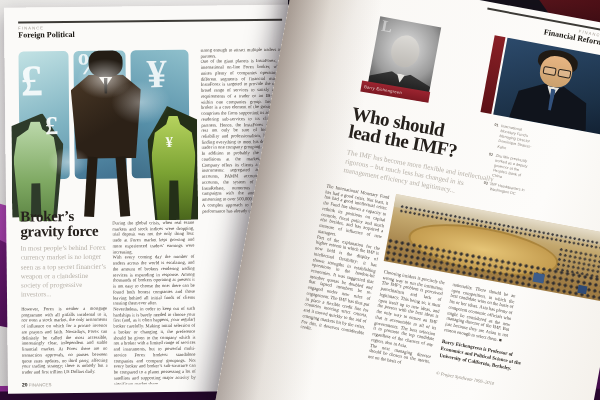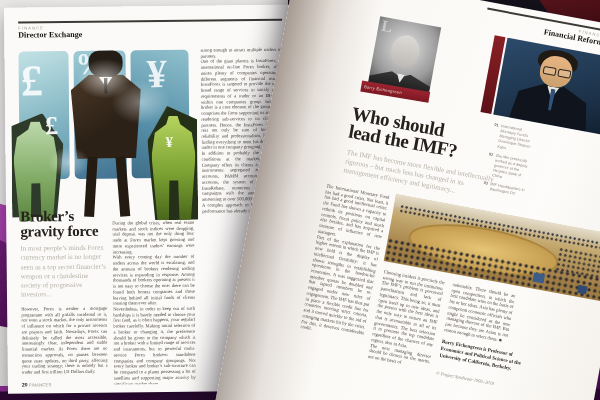--- a/index.html
+++ b/index.html
@@ -187,21 +187,21 @@
   </div>
 
   <div class="abs" id="flip-strip">
     <div class="abs" id="flip-rule"></div>
     <div class="abs" id="flip-title">Financial Reform</div>
   </div>
 
   <div class="abs" id="left-page">
     <div class="abs" id="lp-rule"></div>
     <div class="abs sans" id="lp-kicker">FINANCE</div>
-    <div class="abs" id="lp-section">Director Exchange</div>
+    <div class="abs" id="lp-section">Foreign Political</div>
 
     <div class="abs" id="illo">
       <div class="panel" id="panel-1"></div>
       <div class="panel" id="panel-2"></div>
       <div class="panel" id="panel-3"></div>
       <div class="glyph" id="glyph-pound">£</div>
       <div class="glyph" id="glyph-percent">%</div>
       <div class="glyph" id="glyph-yen">¥</div>
       <div class="abs" id="green-dark-l"></div>
       <div class="fig-green" id="green-l"></div>
@@ -216,21 +216,21 @@
       <div class="leg" id="man-leg-r"></div>
       <div class="glyph" id="glyph-yen-sm">¥</div>
       <div class="blob" id="blob-1"></div>
       <div class="blob" id="blob-2"></div>
       <div class="blob" id="blob-3"></div>
     </div>
 
     <div class="abs" id="lp-title-col">
       <div id="lp-title">Broker’s
 gravity force</div>
-      <div id="lp-standfirst">In most people’s minds Forex currency market is no longer seen as a top secret financier’s weapon or a clandestine society of progressive investors...</div>
+      <div id="lp-standfirst">In most people’s behind Forex currency market is no longer seen as a top secret financier’s weapon or a clandestine society of progressive investors...</div>
       <div class="tiny" id="lp-col1">However, Forex is neither a mortgage programme with all pitfalls incidental to it, nor even a stock market, the only instruments of influence on which for a private investor are prayers and faith. Nowadays, Forex can definitely be called the most accessible, interestingly clear, independent and stable financial market. At Forex there are no transaction approvals, no pauses between quote rates updates, no third party, affecting your trading strategy; there is nobody but a trader and first trillion US Dollars daily.</div>
     </div>
     <div class="tiny abs" id="lp-col2">During the global crisis, when real estate markets and stock indices were dropping, trial deposit was not the only thing lost: trade at Forex market kept growing and more experienced traders’ earnings were increasing.
 With every coming day the number of traders across the world is escalating, and the amount of brokers rendering trading services is expanding in response. Among thousands of brokers operating at present it is not easy to choose the one: there can be found both honest companies and those leaving behind all initial funds of clients trusting them ever after.
 Nevertheless, in order to keep out of such hardships it is barely needed to choose your first (and, as it often happens, your regular) broker carefully. Making initial selection of a broker or changing it, the preference should be given to the company which is not a broker with a limited range of services and instruments, but to powerful multi-service Forex brokers: standalone companies and company groupings. Not every broker and broker’s sub-structure can be compared to a planet possessing a lot of satellites and supporting major activity by significant market share</div>
     <div class="tiny abs" id="lp-col3">strong enough to attract multiple traders and partners.
 One of the giant planets is InstaForex, the international on-line Forex broker, which unites plenty of companies operating in different segments of financial markets. InstaForex is targeted to provide the utmost broad range of services to satisfy all the requirements of a trader or an IB-partner within one companies group. InstaForex broker is a core element of the group, which comprises the firms supporting its activity by rendering sub-services to its clients and partners. Hence, the InstaForex client can rest not only be sure of his broker’s reliability and professionalism, but also of finding everything to meet his demands as a trader in one company grouping.
 In addition to probably the best trading conditions at the market, InstaForex Company offers its clients a unique set of instruments: segregated accounts, VIP accounts, PAMM accounts, US cent accounts, the system of spread refund InstaRebate, numerous contests and campaigns with the annual prize fund amounting to over 500,000 USD etc.
 A complex approach to InstaForex service performance has already turned effective</div>
 

